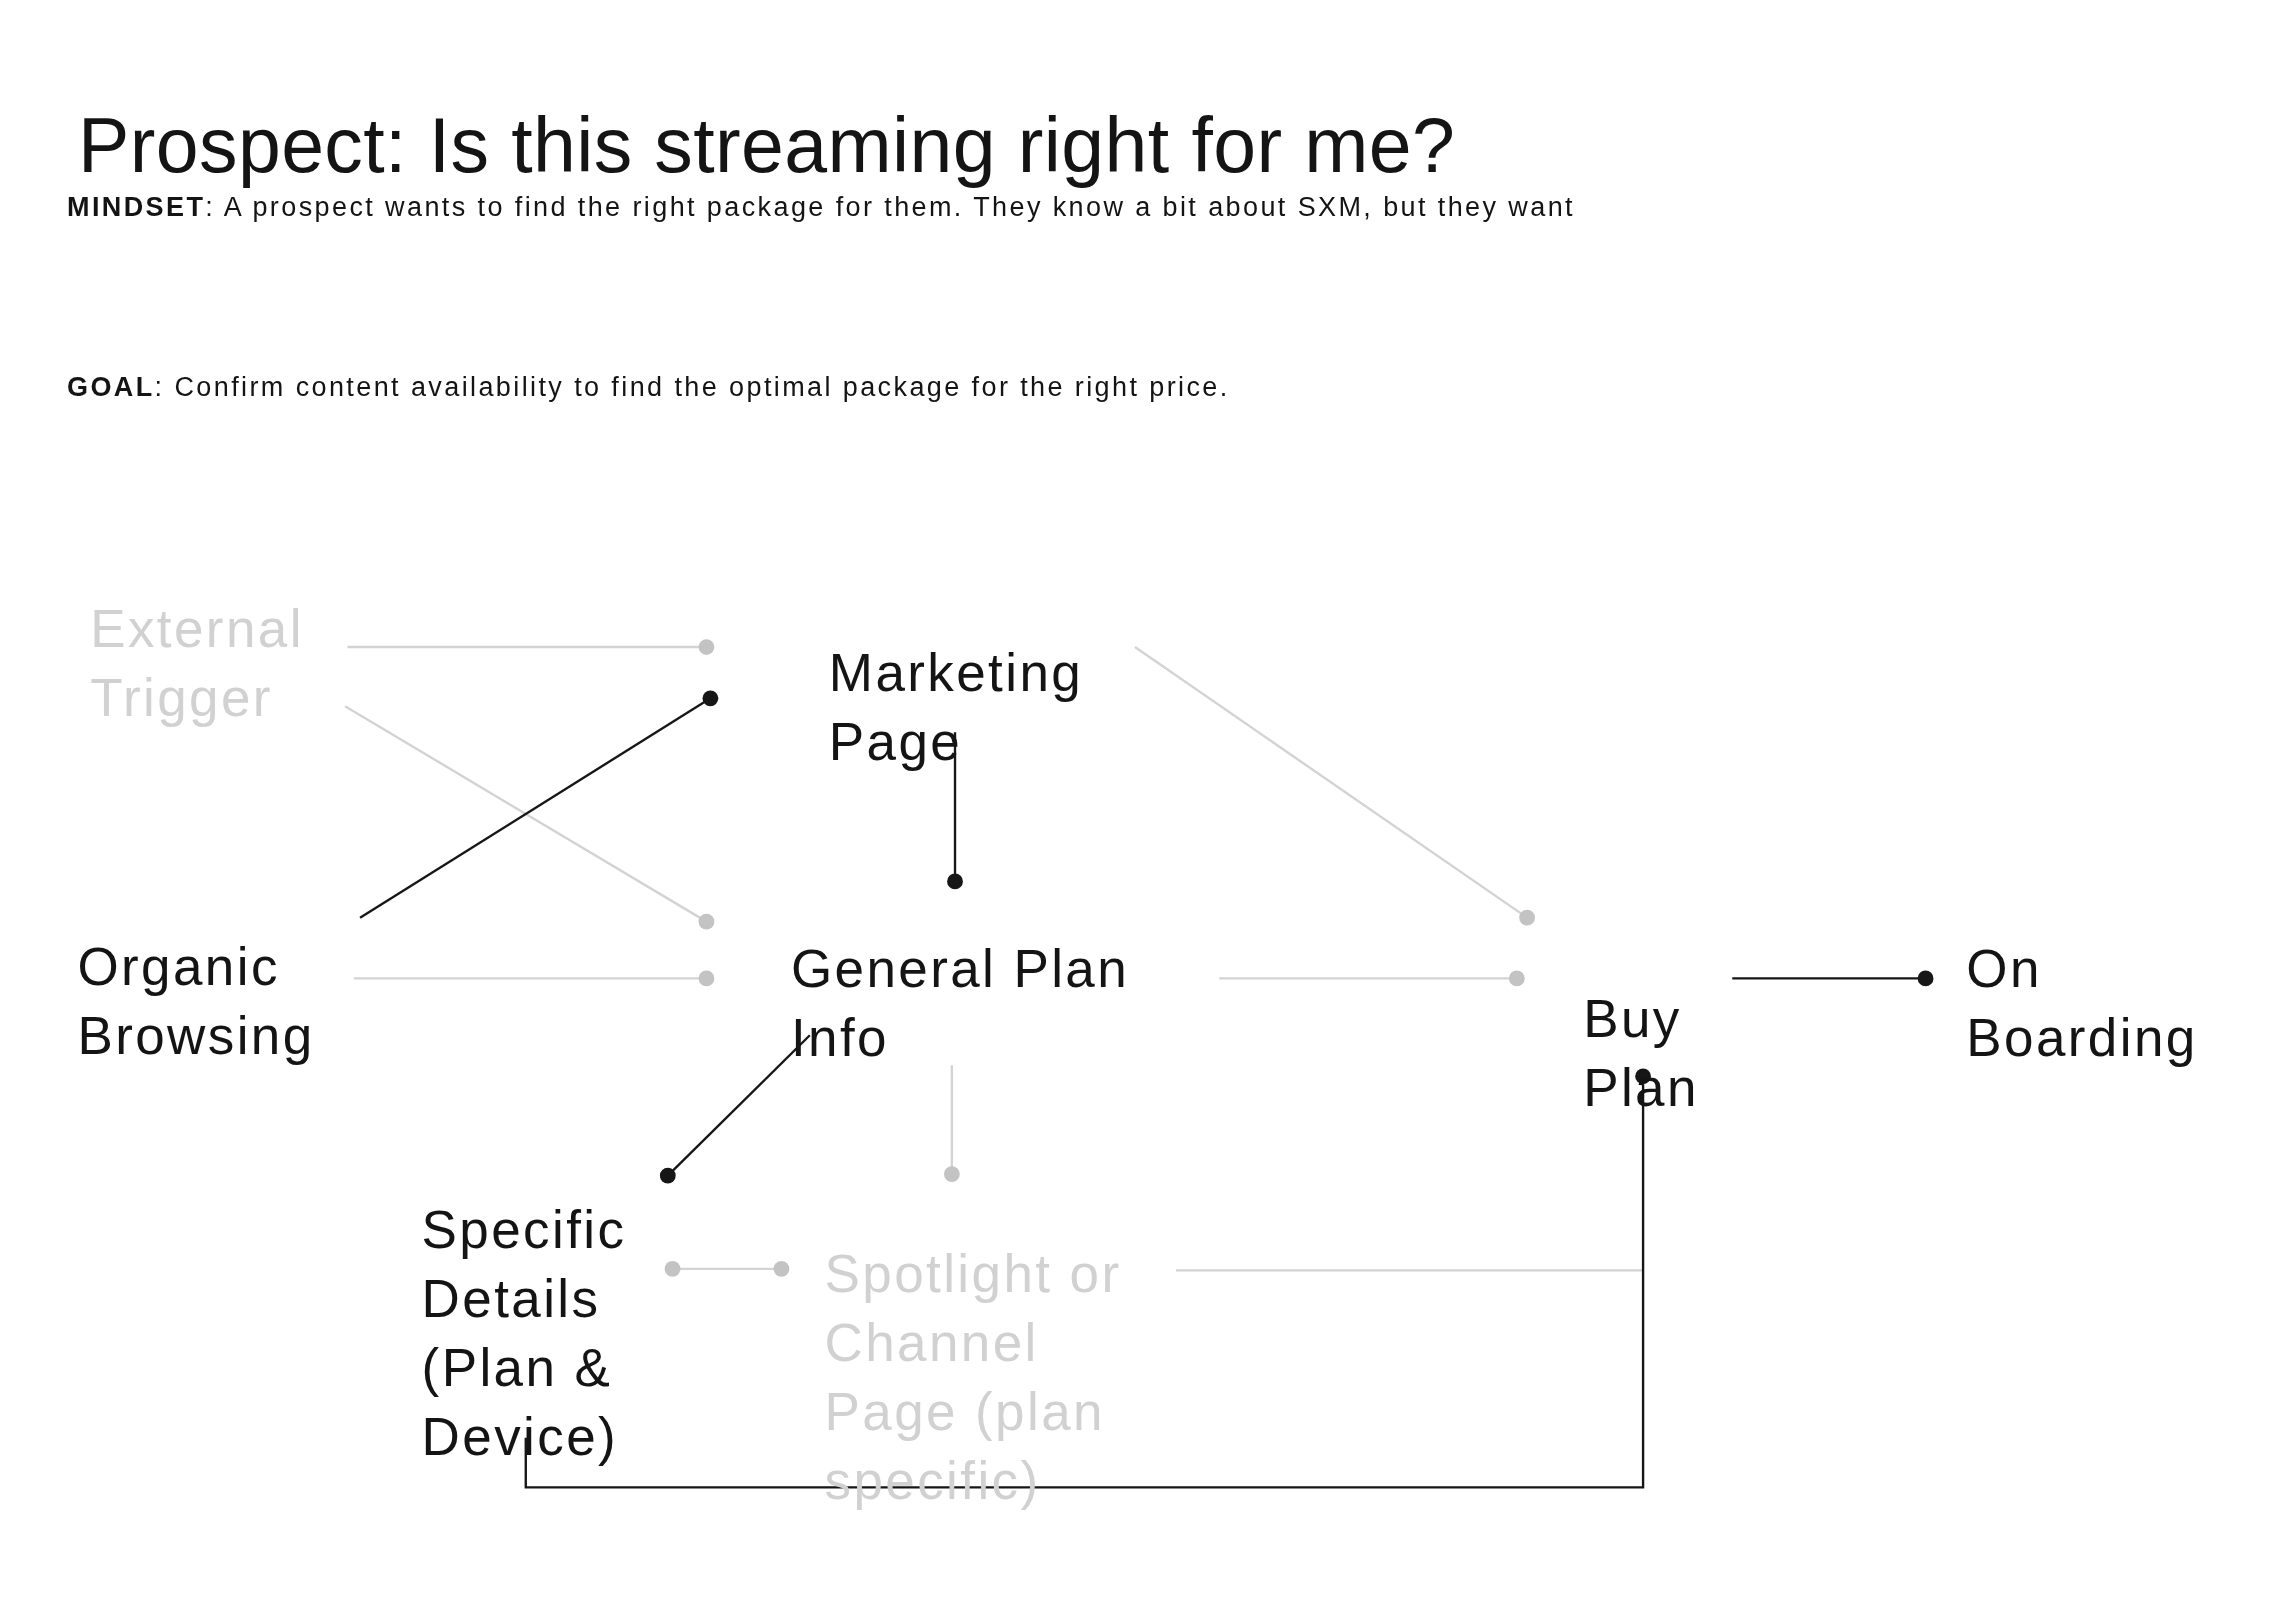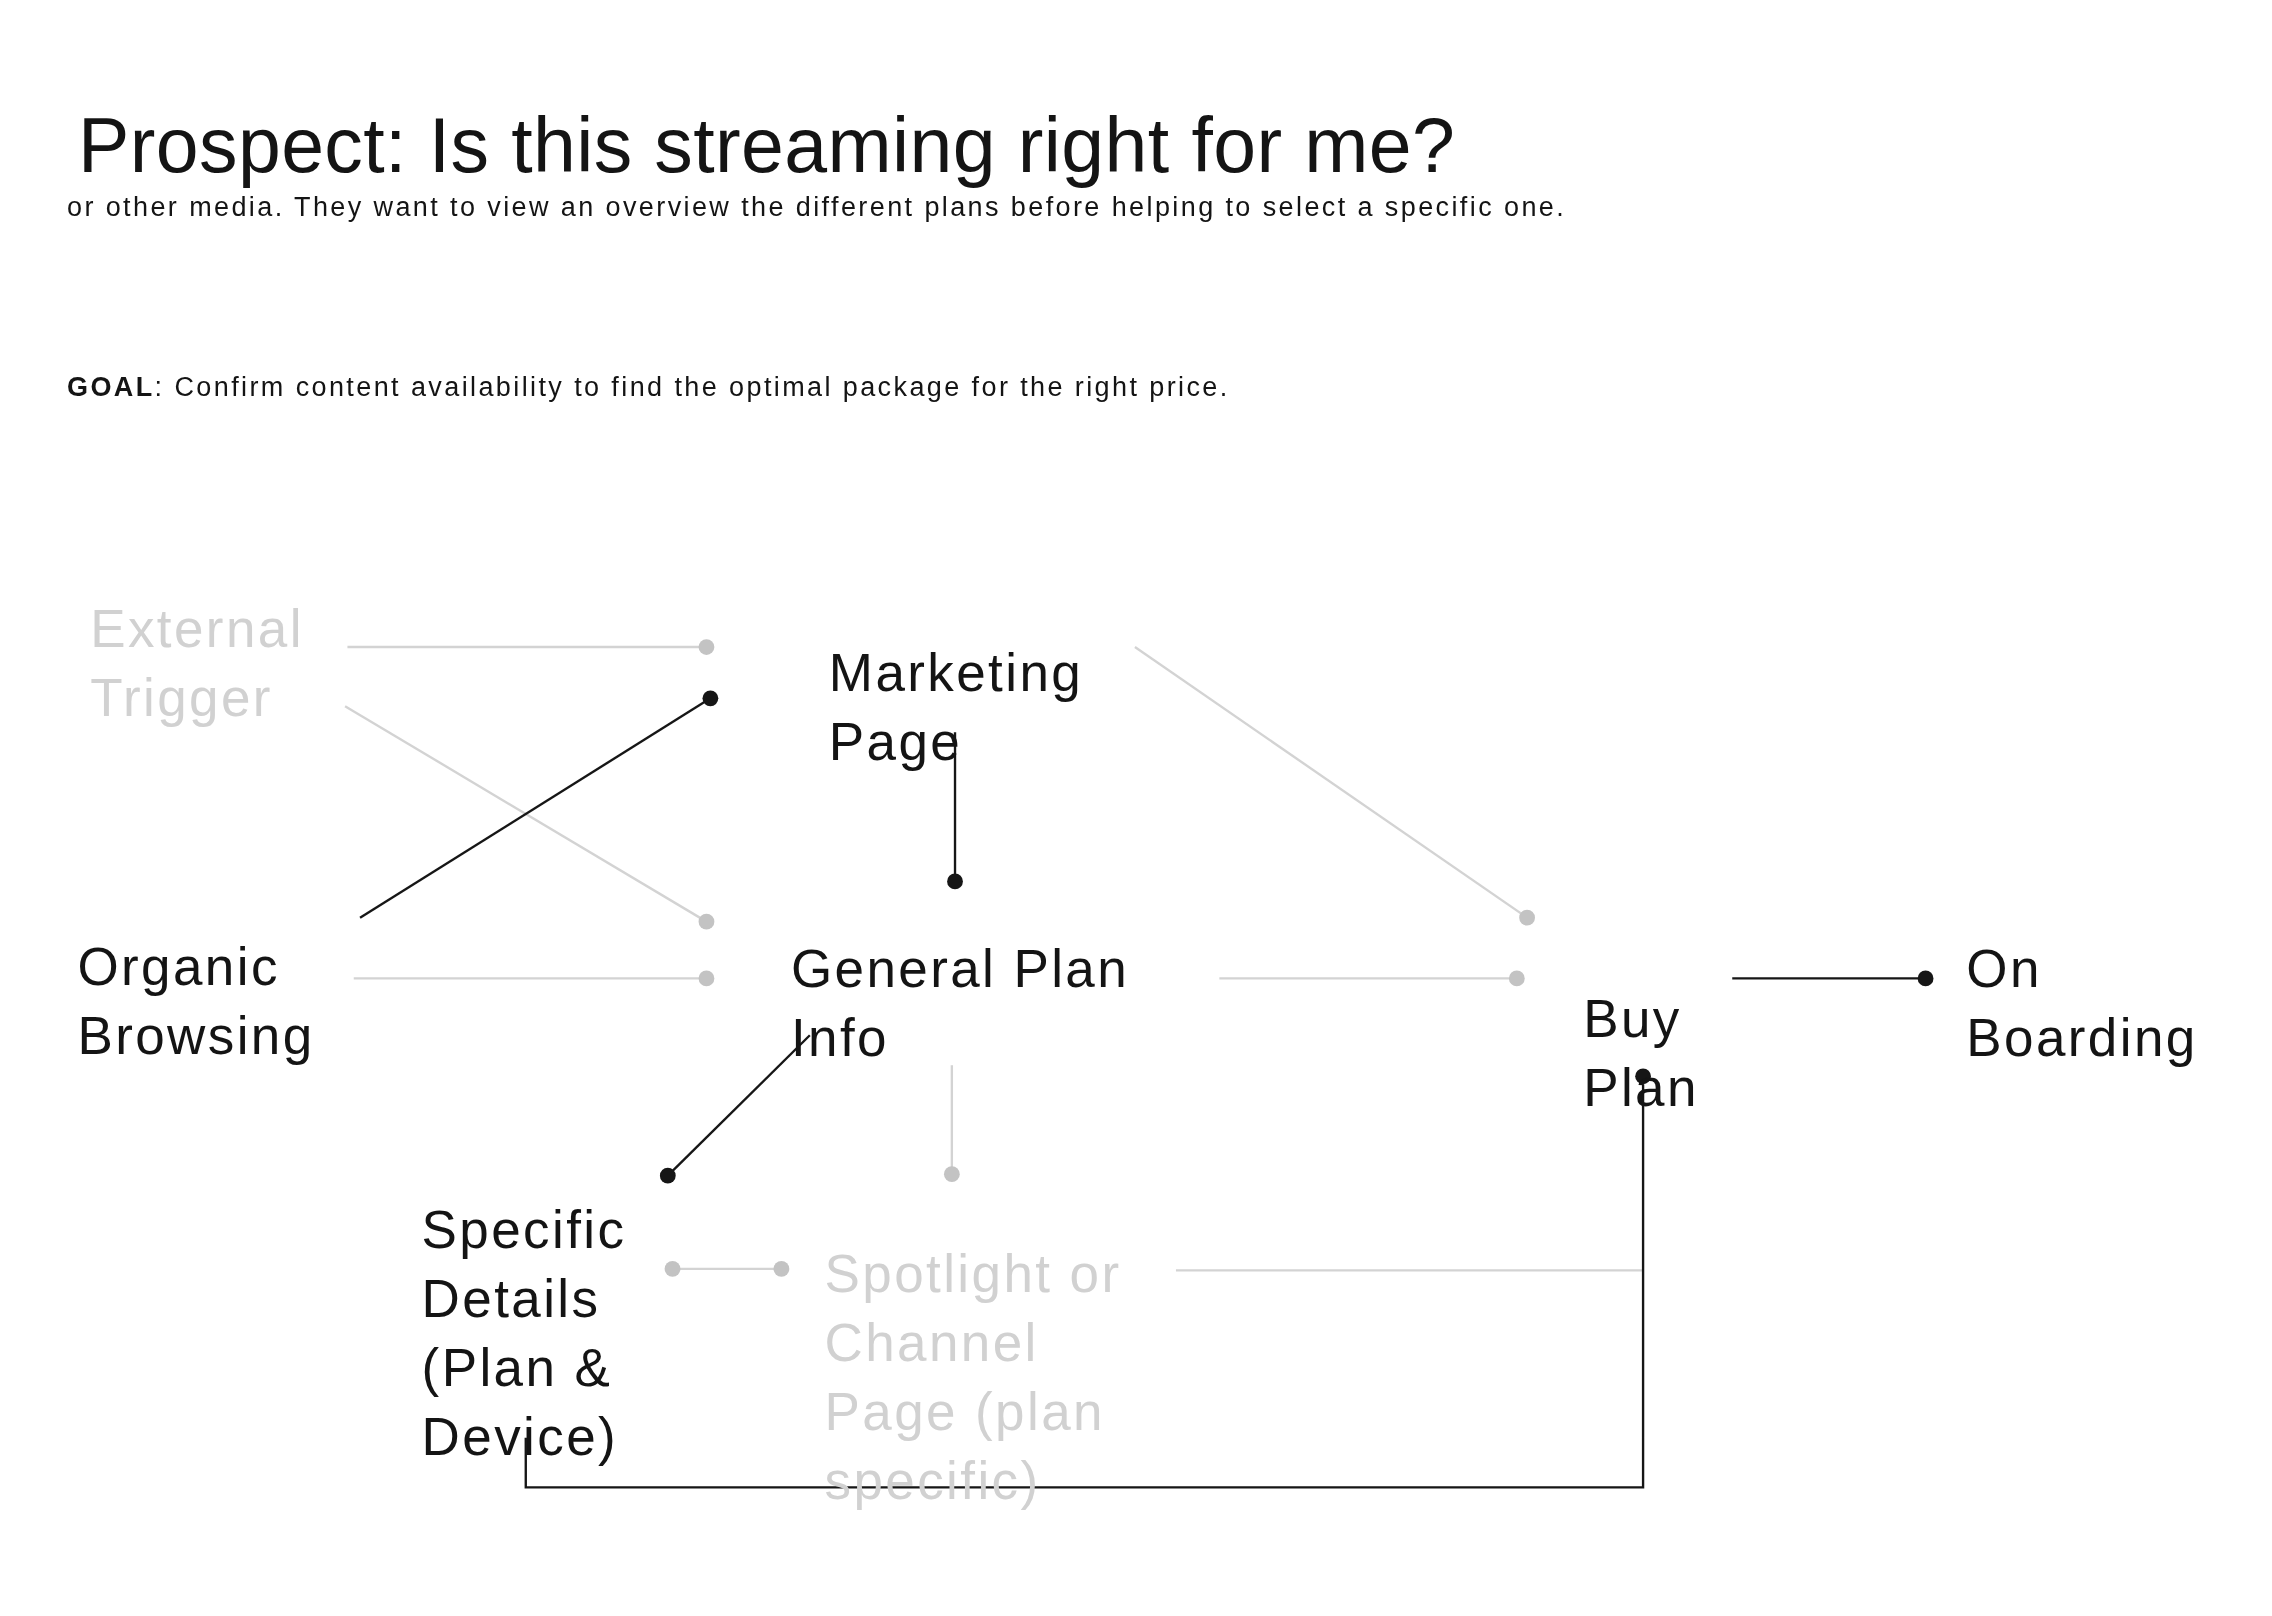--- a/index.html
+++ b/index.html
@@ -57,21 +57,21 @@
   .node--gray{color:var(--text_gray);}
 </style>
 </head>
 <body>
 
 <main>
 
   <h1 class="page-title">Prospect: Is this streaming right for me?</h1>
 
   <p class="para para--mindset">
-    <span class="pline">or other media. They want to view an overview the different plans before helping to select a specific one.</span>
+    <span class="pline"><b>MINDSET</b><span>: A prospect wants to find the right package for them. They know a bit about SXM, but they want</span></span>
   </p>
 
   <p class="para para--goal">
     <span class="pline"><b>GOAL</b><span>: Confirm content availability to find the optimal package for the right price.</span></span>
   </p>
 
   <svg id="connector-layer" width="2273" height="1616" viewBox="0 0 2880 2048" xmlns="http://www.w3.org/2000/svg">
       <polyline points="440,820 895,820" class="connector connector--gray"></polyline>
       <circle cx="895" cy="820" r="10" class="dot dot--gray"></circle>
       <polyline points="437,895 895,1168" class="connector connector--gray"></polyline>

